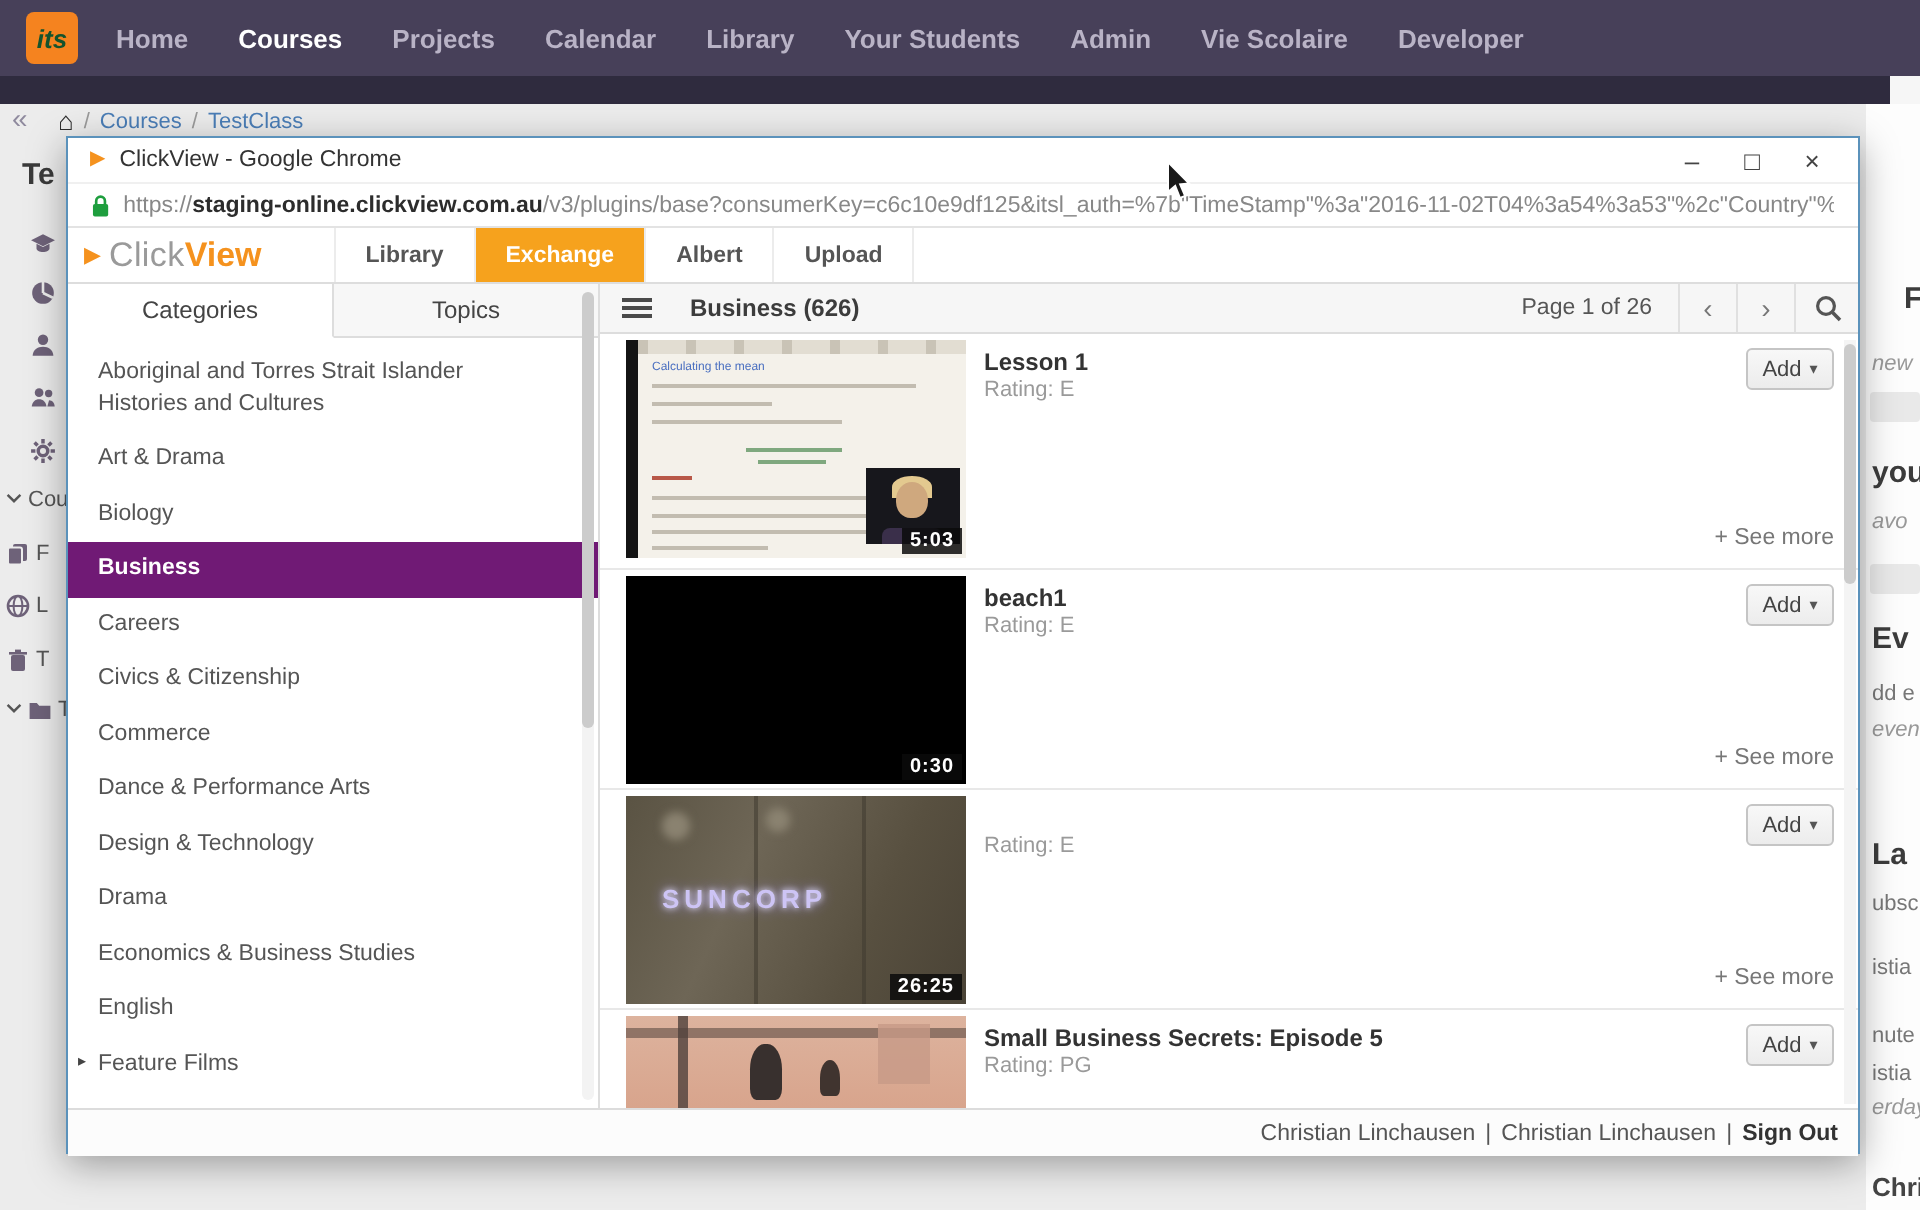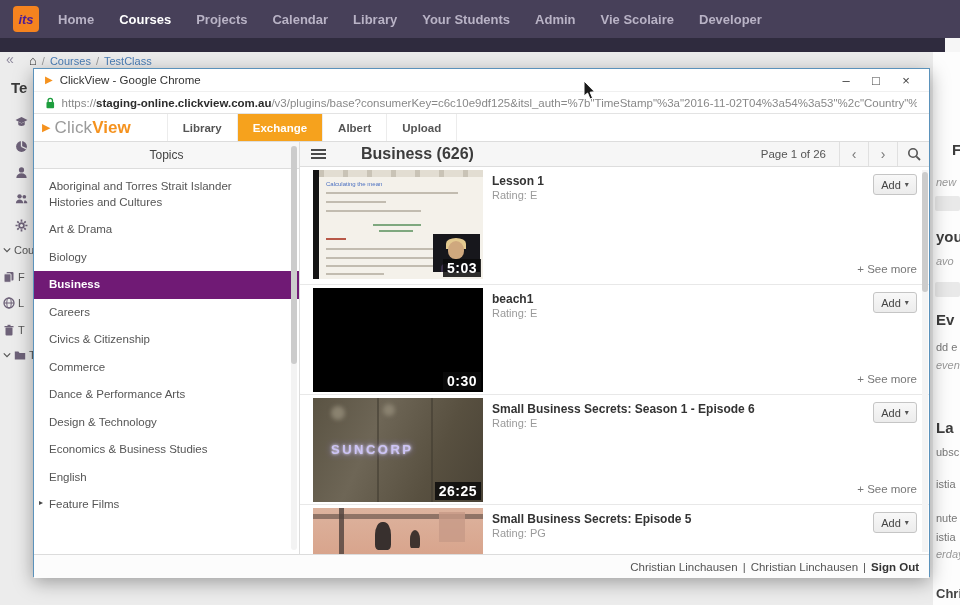--- a/index.html
+++ b/index.html
@@ -3,21 +3,21 @@
 <meta charset="utf-8">
 <style>
   *{box-sizing:border-box}
   html,body{margin:0;padding:0}
   body{width:960px;height:605px;position:relative;overflow:hidden;
        font-family:"Liberation Sans",sans-serif;background:#ececec}
 
   
   .topnav{position:absolute;left:0;top:0;width:960px;height:38px;background:#474059;z-index:1}
   .its-logo{position:absolute;left:13px;top:6px;width:26px;height:26px;background:#f5831f;
-            border-radius:4px;color:#4c1d95;font-weight:bold;font-style:italic;font-size:13px;
+            border-radius:4px;color:#14532d;font-weight:bold;font-style:italic;font-size:13px;
             display:flex;align-items:center;justify-content:center;cursor:pointer}
   .nav-items{position:absolute;left:58px;top:0;height:38px;display:flex;gap:25px;align-items:center}
   .nav-item{color:#b9b3c6;font-size:13px;font-weight:bold;cursor:pointer;white-space:nowrap}
   .nav-item.active{color:#fff}
   .subnav{position:absolute;left:0;top:38px;width:945px;height:14px;background:#2f2b3e;z-index:1}
   .subnav-corner{position:absolute;right:0;top:38px;width:15px;height:14px;background:#f6f6f6;z-index:1}
   .collapse-btn{position:absolute;left:6px;top:51px;color:#8f8a9e;font-size:14px;cursor:pointer;z-index:1}
   .breadcrumb{position:absolute;left:29px;top:54px;font-size:11px;display:flex;gap:5px;align-items:center;z-index:1}
   .home-icon{color:#2f2f2f;font-size:13px;line-height:1;cursor:pointer}
   .crumb-sep{color:#999}
@@ -68,34 +68,34 @@
   .cat-item{padding:6px 26px 6px 15px;font-size:11.5px;color:#555;line-height:1.35;cursor:pointer;position:relative}
   .cat-item.selected{background:#701a75;color:#fff;font-weight:bold}
   .cat-item .exp{position:absolute;left:5px;top:7px;color:#444;font-size:8px}
   .cat-scroll{position:absolute;right:2px;top:4px;bottom:4px;width:6px;background:#f3f3f3;border-radius:3px;cursor:pointer}
   .cat-scroll .sthumb{position:absolute;top:0;left:0;width:6px;height:218px;background:#ccc;border-radius:3px}
 
   .main-panel{flex:1;display:flex;flex-direction:column;position:relative;min-width:0}
   .main-header{height:25px;display:flex;align-items:center;background:#f6f6f6;border-bottom:1px solid #ddd;font-size:11.5px}
   .burger{margin-left:11px;width:15px;cursor:pointer}
   .burger i{display:block;height:2px;background:#4a4a4a;margin:2px 0}
-  .mh-title{font-weight:bold;color:#3c3c3c;margin-left:35px;font-size:16px}
+  .mh-title{font-weight:bold;color:#3c3c3c;margin-left:19px;font-size:12px}
   .mh-right{margin-left:auto;display:flex;align-items:stretch;height:100%}
   .mh-page{display:flex;align-items:center;padding:0 13px;color:#555;border-right:1px solid #e0e0e0}
   .mh-btn{width:29px;display:flex;align-items:center;justify-content:center;color:#777;font-size:14px;
           border-right:1px solid #e0e0e0;cursor:pointer}
   .mh-search{width:31px;display:flex;align-items:center;justify-content:center;cursor:pointer}
 
   .video-list{flex:1;overflow:hidden;position:relative;background:#fff}
   .video-row{position:relative;height:110px;border-bottom:1px solid #e8e8e8;cursor:pointer}
   .video-row.first{height:118px}
   .video-row.cut{border-bottom:none}
   .thumb{position:absolute;left:13px;top:3px;width:170px;height:104px;background:#000;cursor:pointer;overflow:hidden}
   .video-row.first .thumb{height:109px}
-  .duration{position:absolute;right:2px;bottom:2px;background:rgba(10,10,10,.85);color:#fff;font-size:14px;
+  .duration{position:absolute;right:2px;bottom:2px;background:rgba(10,10,10,.85);color:#fff;font-size:10px;
             font-weight:bold;padding:1px 4px;letter-spacing:.5px}
   .vtitle{position:absolute;left:192px;top:7px;font-size:12px;font-weight:bold;color:#333}
   .vrating{position:absolute;left:192px;top:22px;font-size:11px;color:#9a9a9a}
   .add-btn{position:absolute;right:12px;top:7px;width:44px;height:21px;background:linear-gradient(#f8f8f8,#ececec);
            border:1px solid #c5c5c5;border-radius:3px;font-size:11px;color:#444;display:flex;align-items:center;
            justify-content:center;gap:4px;font-family:inherit;cursor:pointer;padding:0}
   .add-btn .caret{font-size:8px;color:#555}
   .see-more{position:absolute;right:12px;bottom:9px;font-size:11.5px;color:#777;cursor:pointer}
   .list-scroll{position:absolute;right:1px;top:2px;bottom:2px;width:6px;background:#f4f4f4;cursor:pointer}
   .list-scroll .sthumb{position:absolute;top:2px;left:0;width:6px;height:120px;background:#ccc;border-radius:3px}
@@ -278,32 +278,34 @@
     <div class="app-tabs" id="app-tabs">
         <div class="app-tab">Library</div>
         <div class="app-tab active">Exchange</div>
         <div class="app-tab">Albert</div>
         <div class="app-tab">Upload</div>
       </div>
   </div>
   <div class="popup-content">
     <div class="left-panel">
       <div class="cat-tabs" id="cat-tabs">
+          <div class="cat-tab active">Categories</div>
           <div class="cat-tab">Topics</div>
         </div>
       <ul class="cat-list" id="cat-list">
           <li class="cat-item"><span>Aboriginal and Torres Strait Islander Histories and Cultures</span></li>
           <li class="cat-item"><span>Art &amp; Drama</span></li>
           <li class="cat-item"><span>Biology</span></li>
           <li class="cat-item selected"><span>Business</span></li>
           <li class="cat-item"><span>Careers</span></li>
           <li class="cat-item"><span>Civics &amp; Citizenship</span></li>
           <li class="cat-item"><span>Commerce</span></li>
           <li class="cat-item"><span>Dance &amp; Performance Arts</span></li>
           <li class="cat-item"><span>Design &amp; Technology</span></li>
+          <li class="cat-item"><span>Drama</span></li>
           <li class="cat-item"><span>Economics &amp; Business Studies</span></li>
           <li class="cat-item"><span>English</span></li>
           <li class="cat-item"><span class="exp">▸</span><span>Feature Films</span></li>
         </ul>
       <div class="cat-scroll">
           <div class="sthumb"></div>
         </div>
     </div>
     <div class="main-panel">
       <div class="main-header">
@@ -370,21 +372,20 @@
           </div>
           <div class="video-row">
             <div class="thumb suncorp">
               <div class="blob" style="left: 18px; top: 8px; width: 14px; height: 14px;"></div>
               <div class="blob" style="left: 70px; top: 6px; width: 12px; height: 12px;"></div>
               <div class="vline" style="left: 64px;"></div>
               <div class="vline" style="left: 118px;"></div>
               <div class="neon">SUNCORP</div>
               <span class="duration">26:25</span>
             </div>
-            <div class="vtitle">Small Business Secrets: Season 1 - Episode 6</div>
             <div class="vrating">Rating: E</div>
             <button class="add-btn">
               <span>Add</span>
               <span class="caret">▾</span>
             </button>
             <span class="see-more">+ See more</span>
           </div>
           <div class="video-row cut">
             <div class="thumb sunset">
               <div class="beam"></div>

